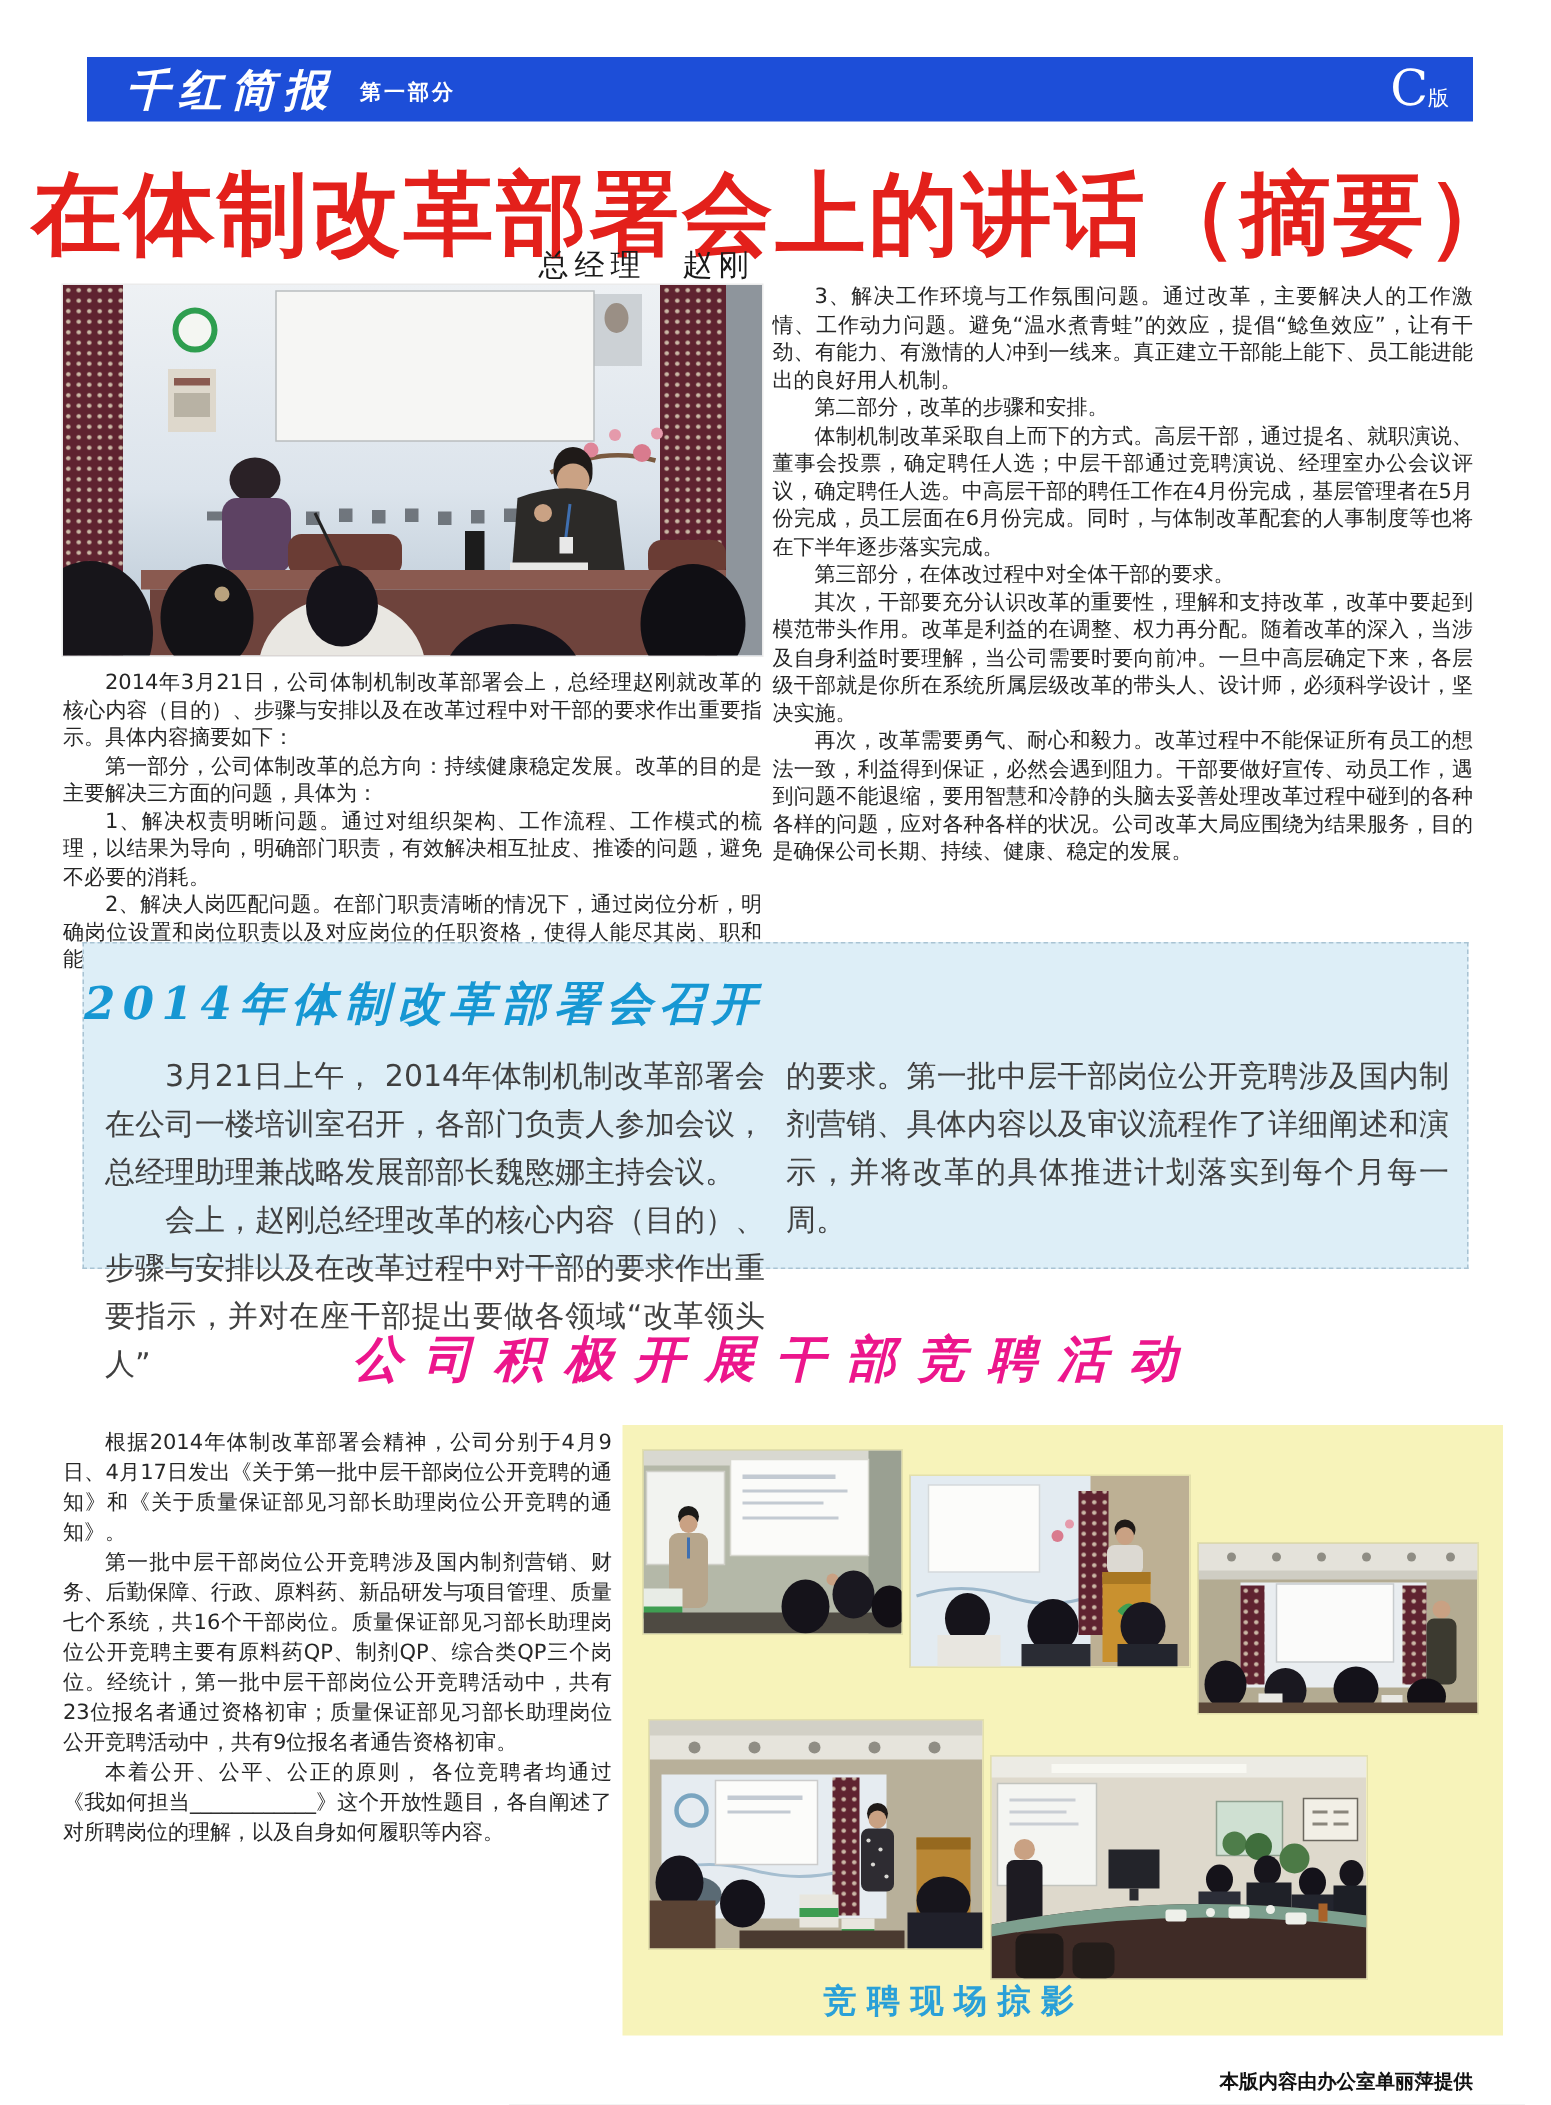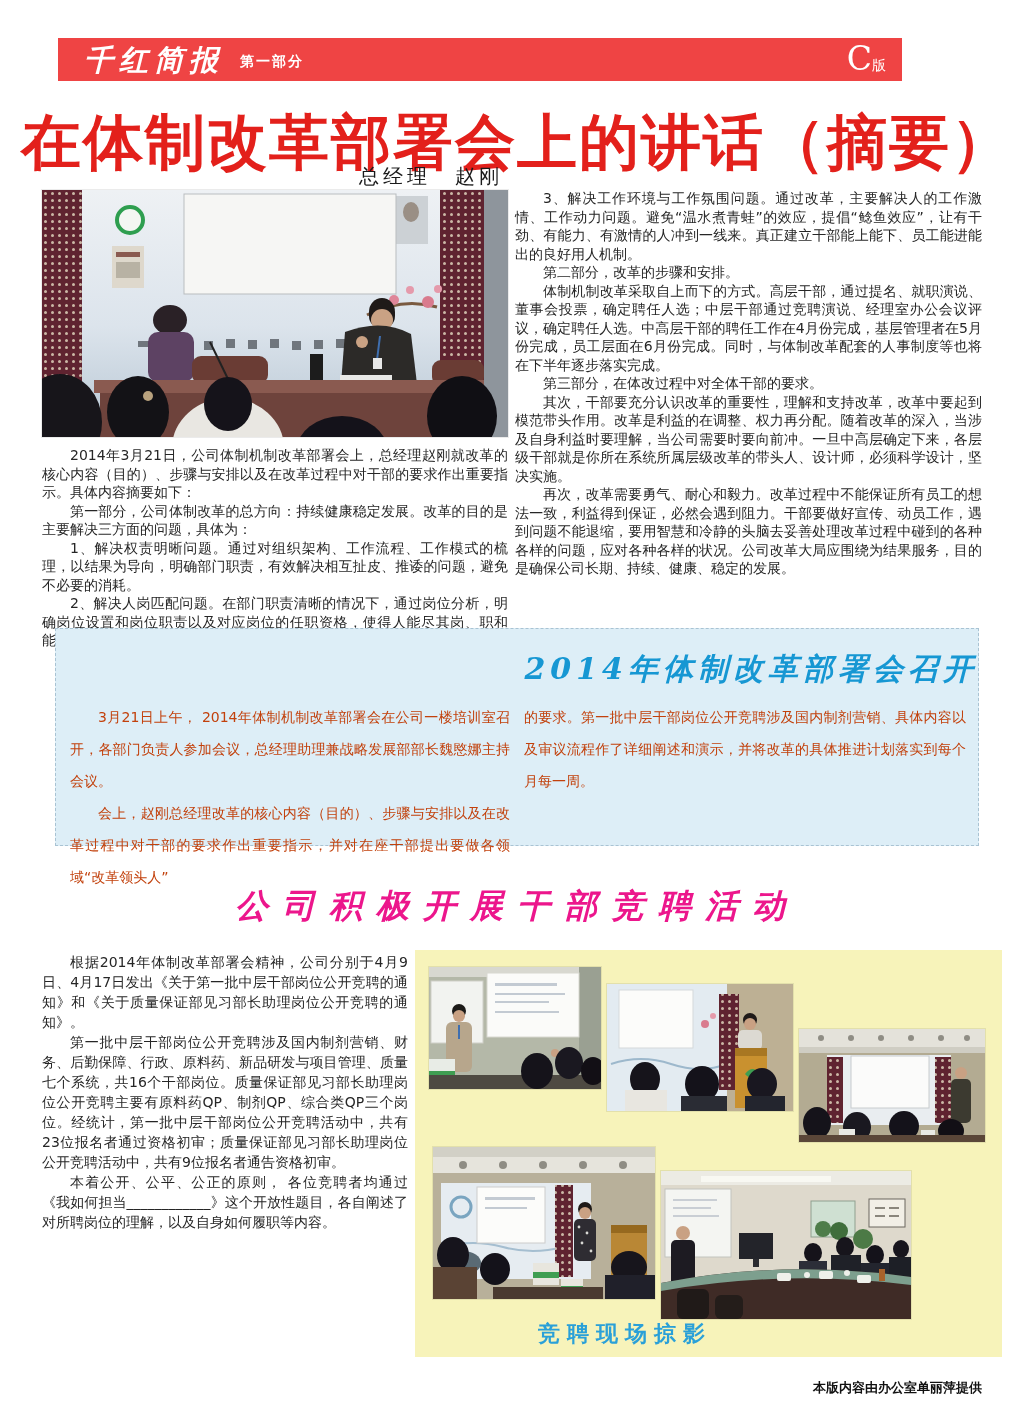--- a/index.html
+++ b/index.html
@@ -3,21 +3,21 @@
 <meta charset="utf-8">
 <style>
   html,body{margin:0;padding:0;background:#e9e9e9;}
   .page{
     position:relative;width:1034px;height:1403px;margin:0 auto;
     background:#ffffff;overflow:hidden;
     font-family:"DejaVu Sans","Liberation Sans",sans-serif;color:#222;
   }
   .abs{position:absolute;}
   
-  .masthead{left:58px;top:38px;width:844px;height:43px;background:#ef4444;}
+  .masthead{left:58px;top:38px;width:924px;height:43px;background:#1d4ed8;}
   .brand{left:26px;top:3px;font-size:29px;font-weight:bold;font-style:italic;
     color:#fff;font-family:"DejaVu Serif","Liberation Serif",serif;letter-spacing:6px;}
   .section-label{left:182px;top:15px;font-size:14px;font-weight:bold;color:#fff;letter-spacing:2px;}
   .edition{right:16px;top:1px;color:#fff;}
   .edition .big{font-size:33px;font-family:"DejaVu Serif",serif;}
   .edition .small{font-size:14px;}
   
   .headline{left:0;top:103px;width:1034px;text-align:center;
     font-size:60px;font-weight:bold;color:#e3201b;letter-spacing:2px;
     font-family:"DejaVu Serif","Liberation Serif",serif;}
@@ -27,36 +27,36 @@
   .col{font-size:14px;line-height:18.5px;text-align:justify;color:#262626;}
   .col p{margin:0;text-indent:2em;}
   .speech-left{left:42px;top:446px;width:466px;}
   .speech-right{left:515px;top:189px;width:467px;}
   
   .photo{box-shadow:0 0 0 1px rgba(0,0,0,0.08);}
   .main-photo{left:42px;top:190px;width:466px;height:247px;}
   
   .bluebox{left:55px;top:628px;width:924px;height:218px;background:#ddeef7;
     border:1px dashed #a9c3d3;box-sizing:border-box;}
-  .bluebox-title{left:0;top:20px;width:100%;text-align:right;font-size:30px;font-weight:bold;
+  .bluebox-title{left:0;top:20px;width:100%;text-align:left;font-size:30px;font-weight:bold;
     font-style:italic;color:#1697d3;letter-spacing:5px;font-family:"DejaVu Serif",serif;}
-  .bluebox .bcol{font-size:14px;line-height:32px;text-align:justify;color:#c2410c;}
+  .bluebox .bcol{font-size:20px;line-height:32px;text-align:justify;color:#404040;}
   .bluebox .bcol p{margin:0;text-indent:2em;}
   .bcol-left{left:14px;top:72px;width:440px;}
   .bcol-right{left:468px;top:72px;width:442px;}
   
   .magenta-title{left:0;top:884px;width:1034px;text-align:center;font-size:33px;font-weight:bold;
     font-style:italic;color:#ec168c;letter-spacing:14px;font-family:"DejaVu Serif",serif;}
   
   .recruit-col{left:42px;top:952px;width:366px;font-size:14px;line-height:20px;
     text-align:justify;color:#262626;}
   .recruit-col p{margin:0;text-indent:2em;}
   .yellowbox{left:415px;top:950px;width:587px;height:407px;background:#f7f3ba;}
   .collage-caption{left:0;bottom:8px;width:420px;text-align:center;font-size:22px;font-weight:bold;
-    color:#2aa0d8;letter-spacing:7px;}
+    color:#2aa0d8;letter-spacing:7px;padding-left:11px;}
   .ph-a{left:14px;top:17px;width:172px;height:122px;}
   .ph-b{left:192px;top:34px;width:186px;height:127px;}
   .ph-c{left:384px;top:79px;width:186px;height:113px;}
   .ph-d{left:18px;top:197px;width:222px;height:152px;}
   .ph-e{left:246px;top:221px;width:250px;height:148px;}
   .photo svg{display:block;width:100%;height:100%;}
   
   .footer-credit{left:58px;top:1379px;width:924px;text-align:right;
     font-size:13px;font-weight:bold;color:#111;}
 </style>

